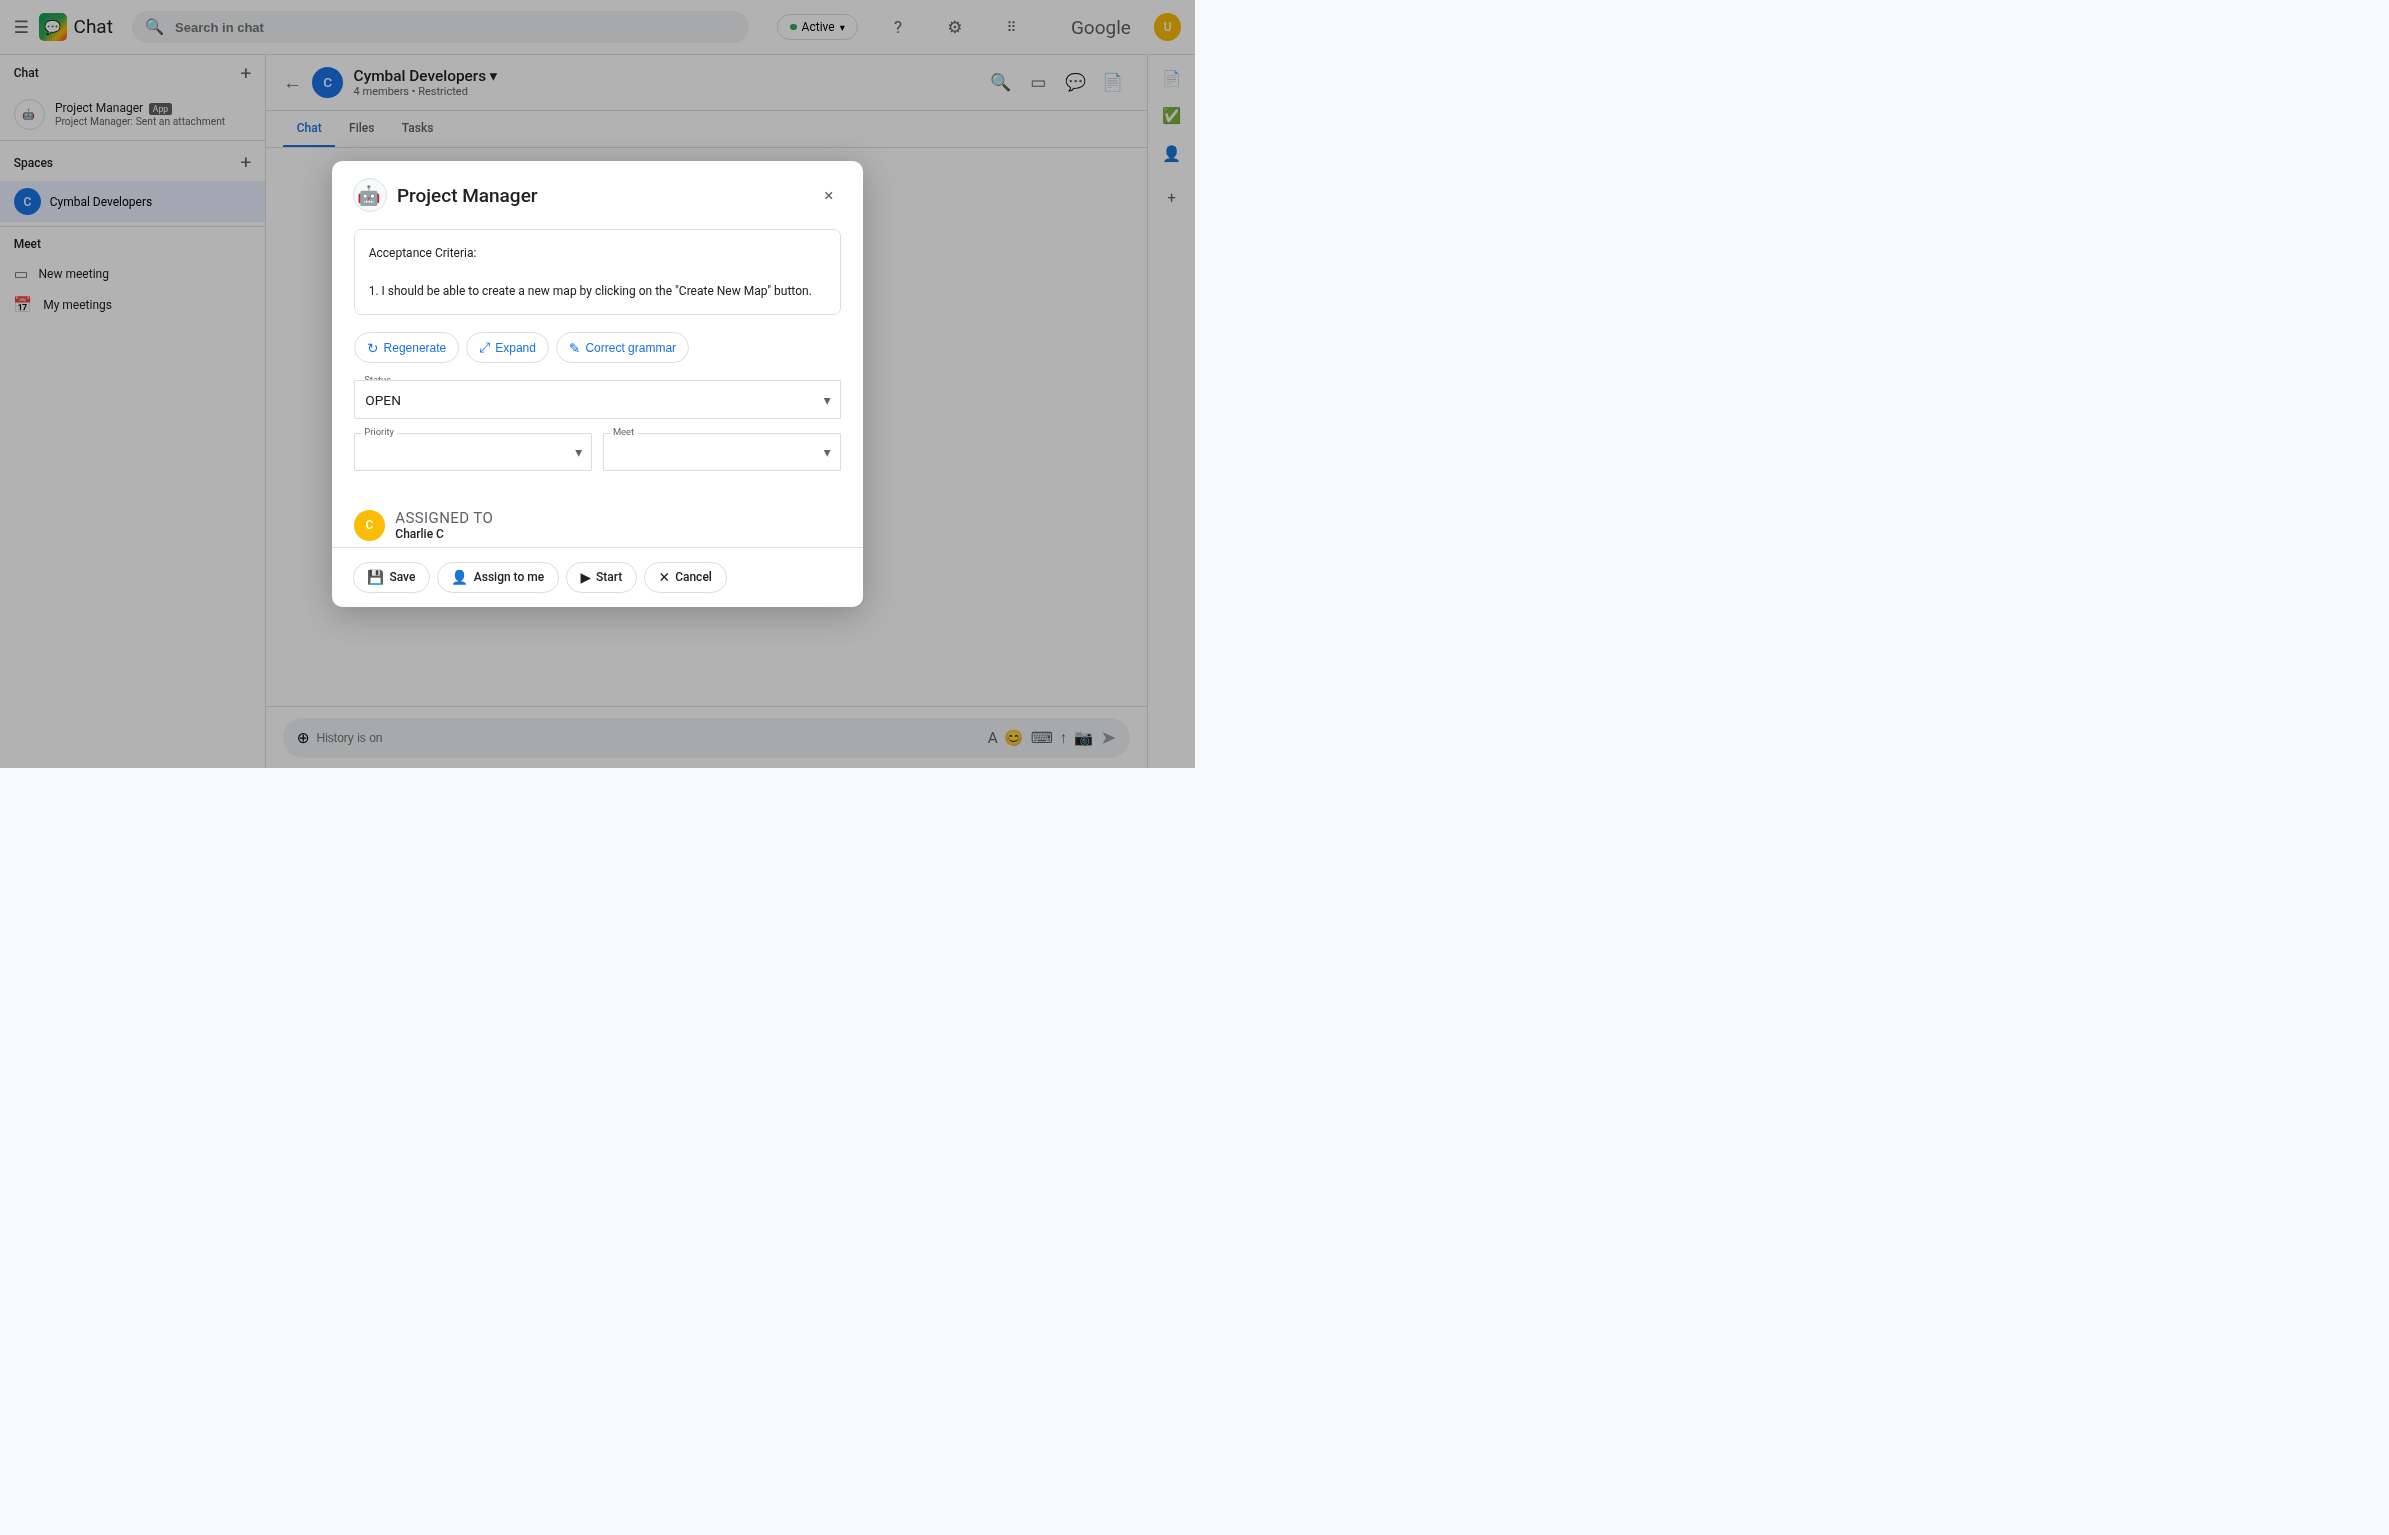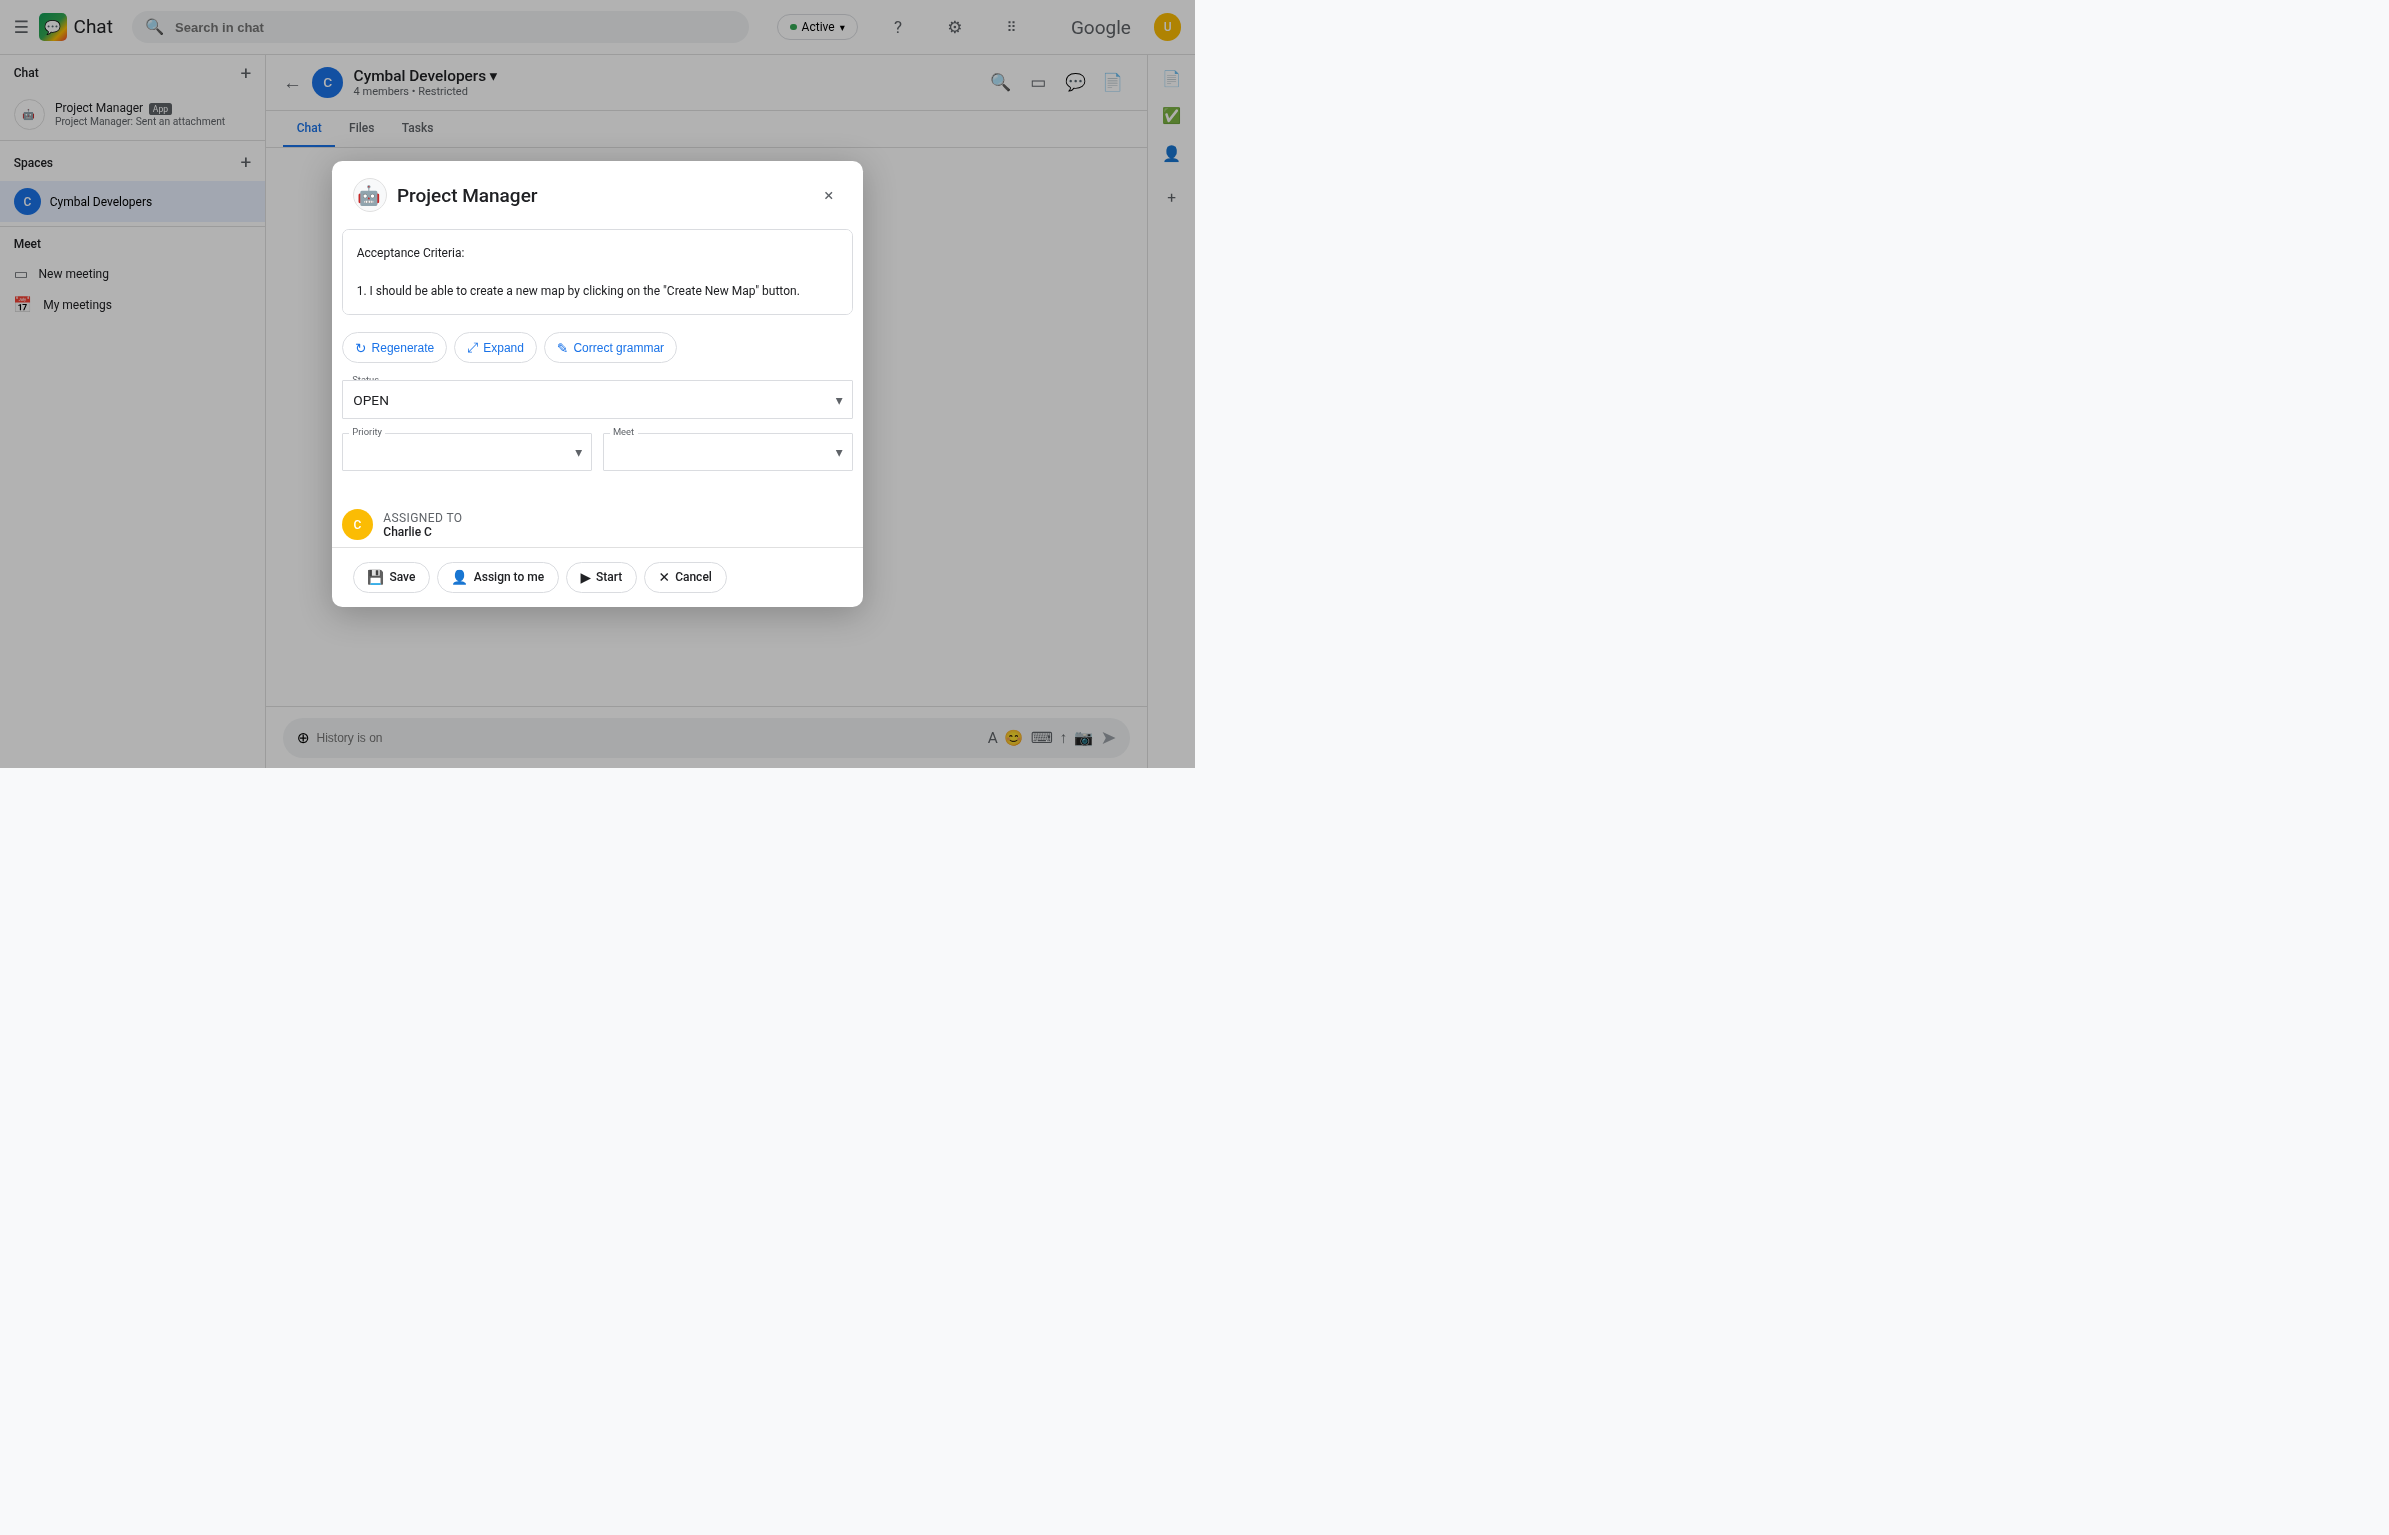--- a/index.html
+++ b/index.html
@@ -328,21 +328,21 @@
       cursor: pointer;
       color: #5f6368;
       font-size: 17px;
       width: 27.4px; height: 27.4px;
       border-radius: 50%;
       display: flex; align-items: center; justify-content: center;
     }
     .modal-body {
       flex: 1;
       overflow-y: auto;
-      padding: 0 10px 17px;
+      padding: 0 22px 17px;
     }
 
     
     .acceptance-textarea {
       width: 100%;
       border: 0.9px solid #dadce0;
       border-radius: 6.9px;
       padding: 13.7px;
       font-size: 12px;
       color: #202124;
@@ -424,21 +424,21 @@
       width: 31px; height: 31px;
       border-radius: 50%;
       background: #fbbc04;
       display: flex; align-items: center; justify-content: center;
       font-size: 12px;
       font-weight: 500;
       color: #fff;
       flex-shrink: 0;
     }
     .assigned-info {}
-    .assigned-label { font-size: 12px; color: #5f6368; text-transform: uppercase; letter-spacing: 0.4px; }
+    .assigned-label { font-size: 15px; color: #5f6368; text-transform: uppercase; letter-spacing: 0.4px; }
     .assigned-name { font-size: 12px; color: #202124; font-weight: 500; }
 
     
     .modal-footer {
       display: flex;
       gap: 6.9px;
       padding: 13.7px 20.6px;
       border-top: 0.9px solid #e0e0e0;
       flex-shrink: 0;
     }

